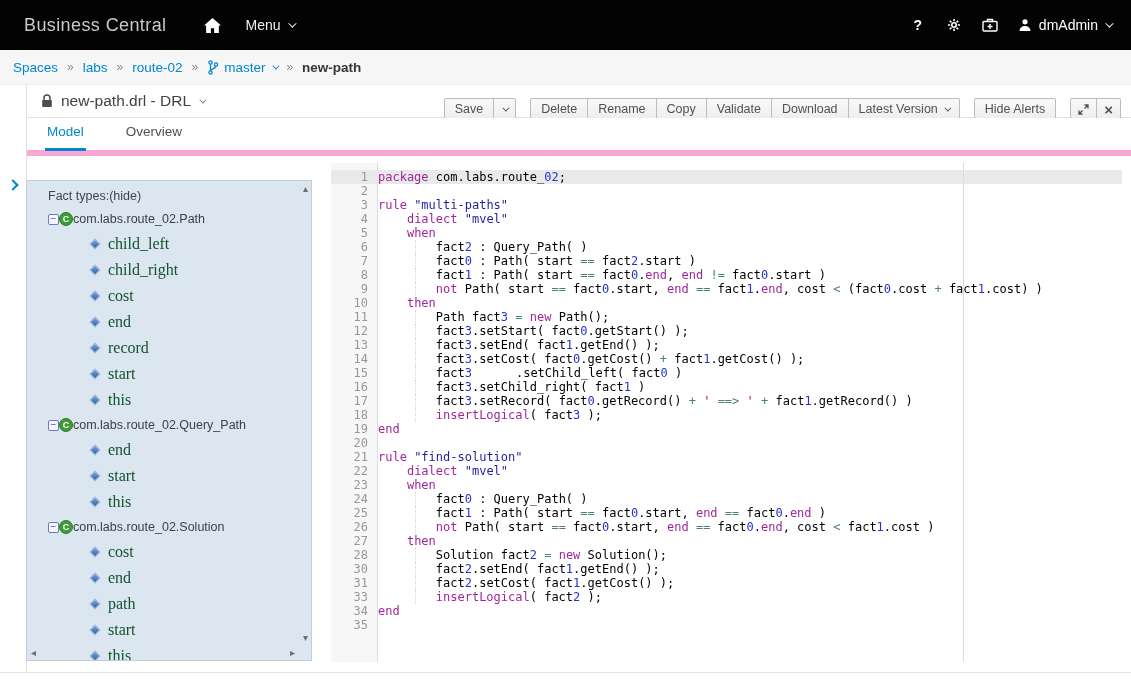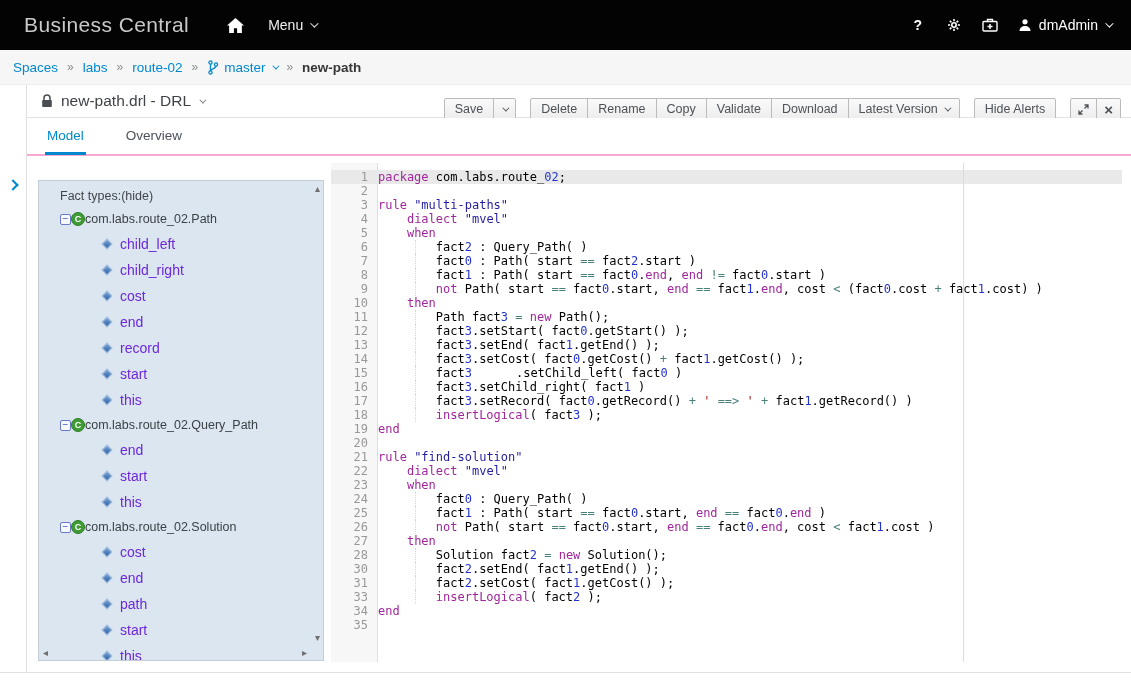--- a/index.html
+++ b/index.html
@@ -3,21 +3,21 @@
 <meta charset="utf-8">
 <style>
   * { box-sizing: border-box; margin: 0; padding: 0; }
   html,body { background:#fff; }
   body { font-family:"Liberation Sans", sans-serif; }
   .app { position:relative; width:1131px; height:683px; background:#fff; overflow:hidden; }
 
   
   .navbar { position:absolute; left:0; top:0; width:1131px; height:50px; background:#030303;
             display:flex; align-items:center; padding:0 14px 0 24px; }
-  .brand { font-size:21px; font-weight:300; color:#c9c9c9; letter-spacing:.4px; margin-right:26px; cursor:default; }
+  .brand { font-size:18px; font-weight:300; color:#c9c9c9; letter-spacing:.4px; margin-right:26px; cursor:default; }
   .nav-item { display:flex; align-items:center; gap:7px; color:#f1f1f1; font-size:14px; padding:0 12px; height:64px; cursor:pointer; }
   .chev { display:inline-block; width:6px; height:6px; border-right:1.4px solid currentColor; border-bottom:1.4px solid currentColor;
           transform:rotate(45deg) translateY(-2px); }
   .nav-right { margin-left:auto; display:flex; align-items:center; gap:0; }
   .icon-btn { display:flex; align-items:center; justify-content:center; width:36px; height:50px; color:#fff; cursor:pointer; }
   .help-glyph { font-size:14px; font-weight:bold; color:#fff; }
   .user-item { display:flex; align-items:center; gap:7px; color:#fff; font-size:14px; padding:0 6px 0 10px; height:50px; cursor:pointer; }
 
   
   .breadcrumb-bar { position:absolute; left:0; top:50px; width:1131px; height:35px; background:#f6f6f6;
@@ -42,43 +42,43 @@
          border:1px solid #bbb; border-radius:2px; display:flex; align-items:center; gap:6px; cursor:pointer; white-space:nowrap;
          font-family:"Liberation Sans", sans-serif;margin-top:16px; }
   .btn-group .btn { border-radius:0; margin-left:-1px; }
   .btn-group .btn:first-child { border-radius:2px 0 0 2px; margin-left:0; }
   .btn-group .btn:last-child { border-radius:0 2px 2px 0; }
   .btn .chev { width:5px; height:5px; color:#4d5258; }
   .btn-caret { padding:0 8px; }
   .btn-icon { padding:0 7px; }
   .close-x { font-size:15px; font-weight:bold; color:#4d5258; line-height:1; }
 
-  .tab-bar { position:absolute; left:27px; top:118px; width:1104px; height:38px; background:#fff; border-bottom:2px solid #f9a8d4;
+  .tab-bar { position:absolute; left:27px; top:118px; width:1104px; height:38px; background:#fff; border-bottom:6px solid #f9a8d4;
              display:flex; align-items:flex-end; padding-left:18px; }
   .tab { font-size:13.5px; color:#4d5258; padding:0 2px 11px 2px; margin-right:38px; cursor:pointer; position:relative; }
   .tab.active { color:#0088ce; }
   .tab.active:after { content:""; position:absolute; left:0; right:0; bottom:-1px; height:3px; background:#0088ce; }
 
   
-  .tree-panel { position:absolute; left:38px; top:180px; width:286px; height:481px; background:#dbe6f0;
+  .tree-panel { position:absolute; left:26px; top:180px; width:286px; height:481px; background:#dbe6f0;
                 border:1px solid #c3cdd6; overflow:hidden; }
   .tree-header { padding:8px 0 4px 21px; font-size:12.5px; color:#41464b; display:flex; gap:0; }
   .tree-row { display:flex; align-items:center; cursor:pointer; }
   .tree-root { height:24px; padding-left:21px; }
   .tree-leaf { height:26px; padding-left:62px; gap:7px; }
   .tgl { width:11px; height:11px; flex:none; border:1px solid #6b79c9; border-radius:2px; background:#f5f8ff;
          display:flex; align-items:center; justify-content:center; color:#3f51c4; font-size:10px; line-height:1; }
   .tgl:before { content:"\2212"; margin-top:-1px; }
   .cls-icon { width:14px; height:14px; flex:none; border-radius:50%; background:#3f9c35; border:1px solid #2d7d26;
               color:#fff; font-size:9px; font-weight:bold; display:flex; align-items:center; justify-content:center; }
   .cls-icon:before { content:"C"; }
   .cls-label { font-size:12.5px; color:#3c4146; }
   .diamond { width:8px; height:8px; flex:none; transform:rotate(45deg); background:linear-gradient(135deg,#7da6d8,#2a5fa5);
              border:1px solid #9bb9da; margin:0 2px; }
-  .leaf-label { font-size:14px; color:#6d28d9; }
+  .leaf-label { font-size:16px; color:#14532d;font-family:Liberation Serif, serif; }
   .sb { position:absolute; color:#6e6e6e; font-size:10px; line-height:1; cursor:pointer; }
   .sb-up { right:3px; top:3px; } .sb-up:before { content:"\25B4"; }
   .sb-down { right:3px; bottom:17px; } .sb-down:before { content:"\25BE"; }
   .sb-left { left:4px; bottom:2px; } .sb-left:before { content:"\25C2"; }
   .sb-right { right:16px; bottom:2px; } .sb-right:before { content:"\25B8"; }
 
   
   .code-editor { position:absolute; left:331px; top:163px; width:791px; height:499px; background:
       linear-gradient(90deg,#f7f7f7 46px,#dddddd 46px,#dddddd 47px,#ffffff 47px);
       font-family:"DejaVu Sans Mono", monospace; font-size:12px; }

